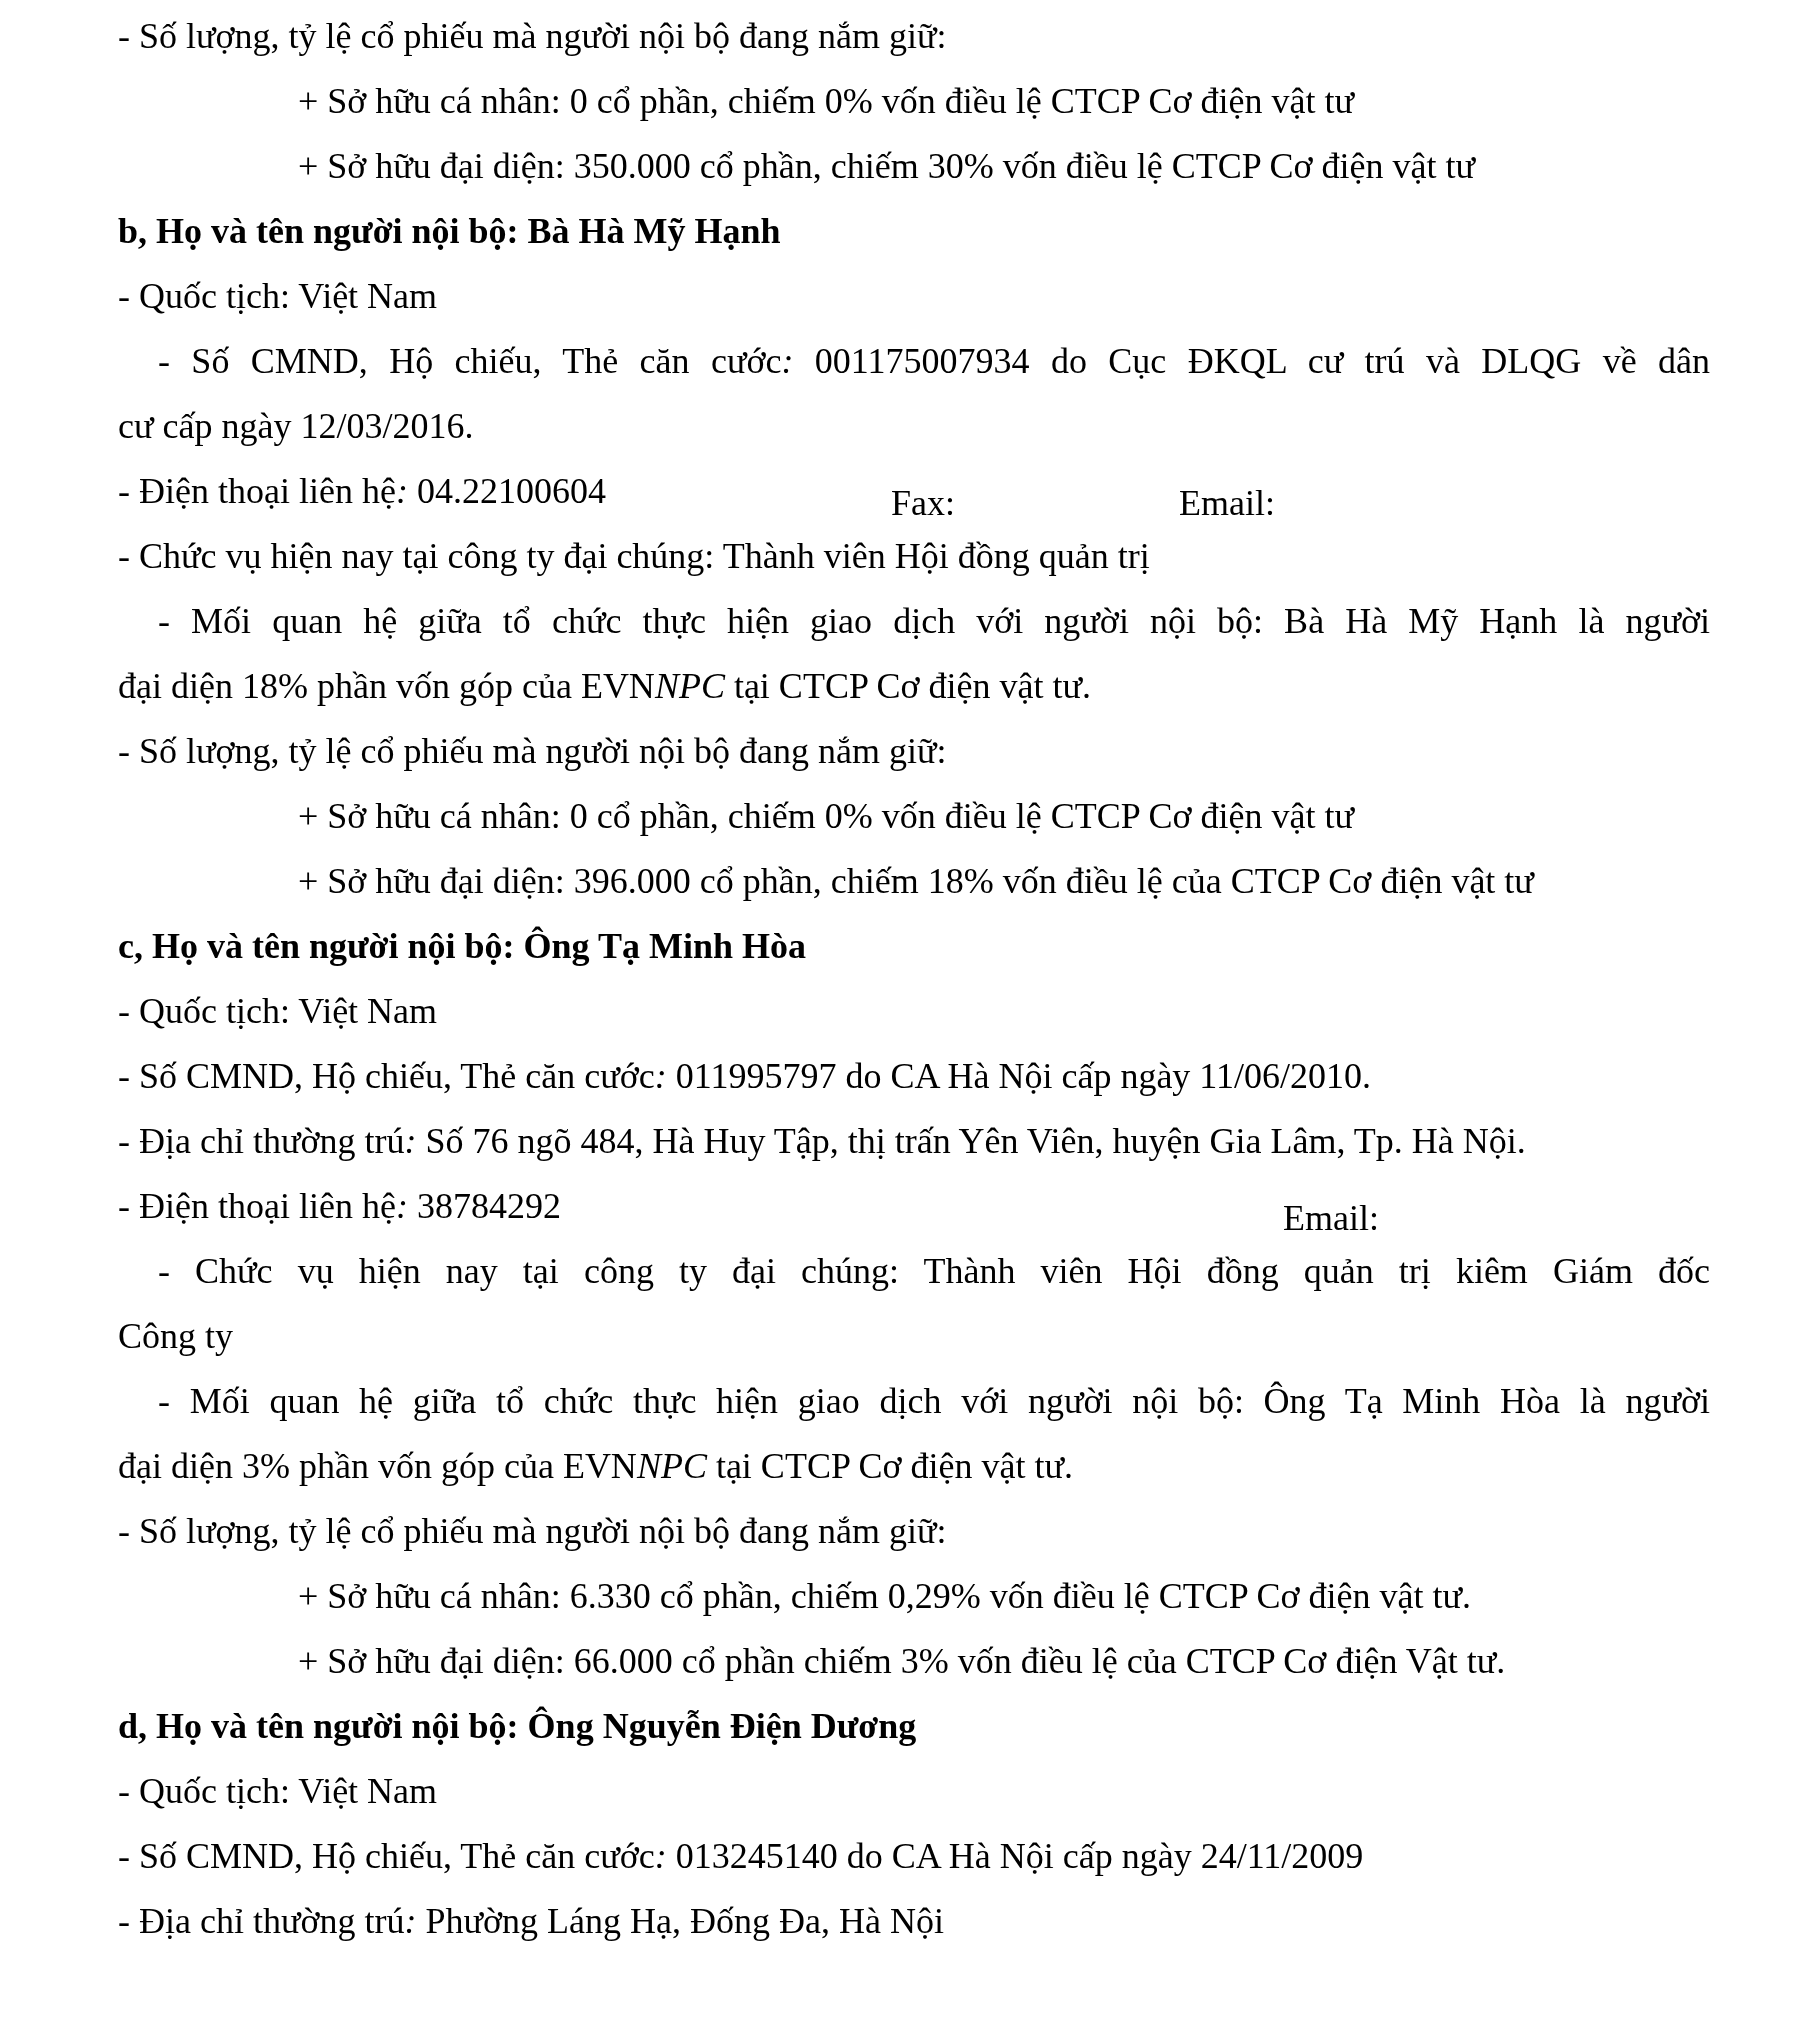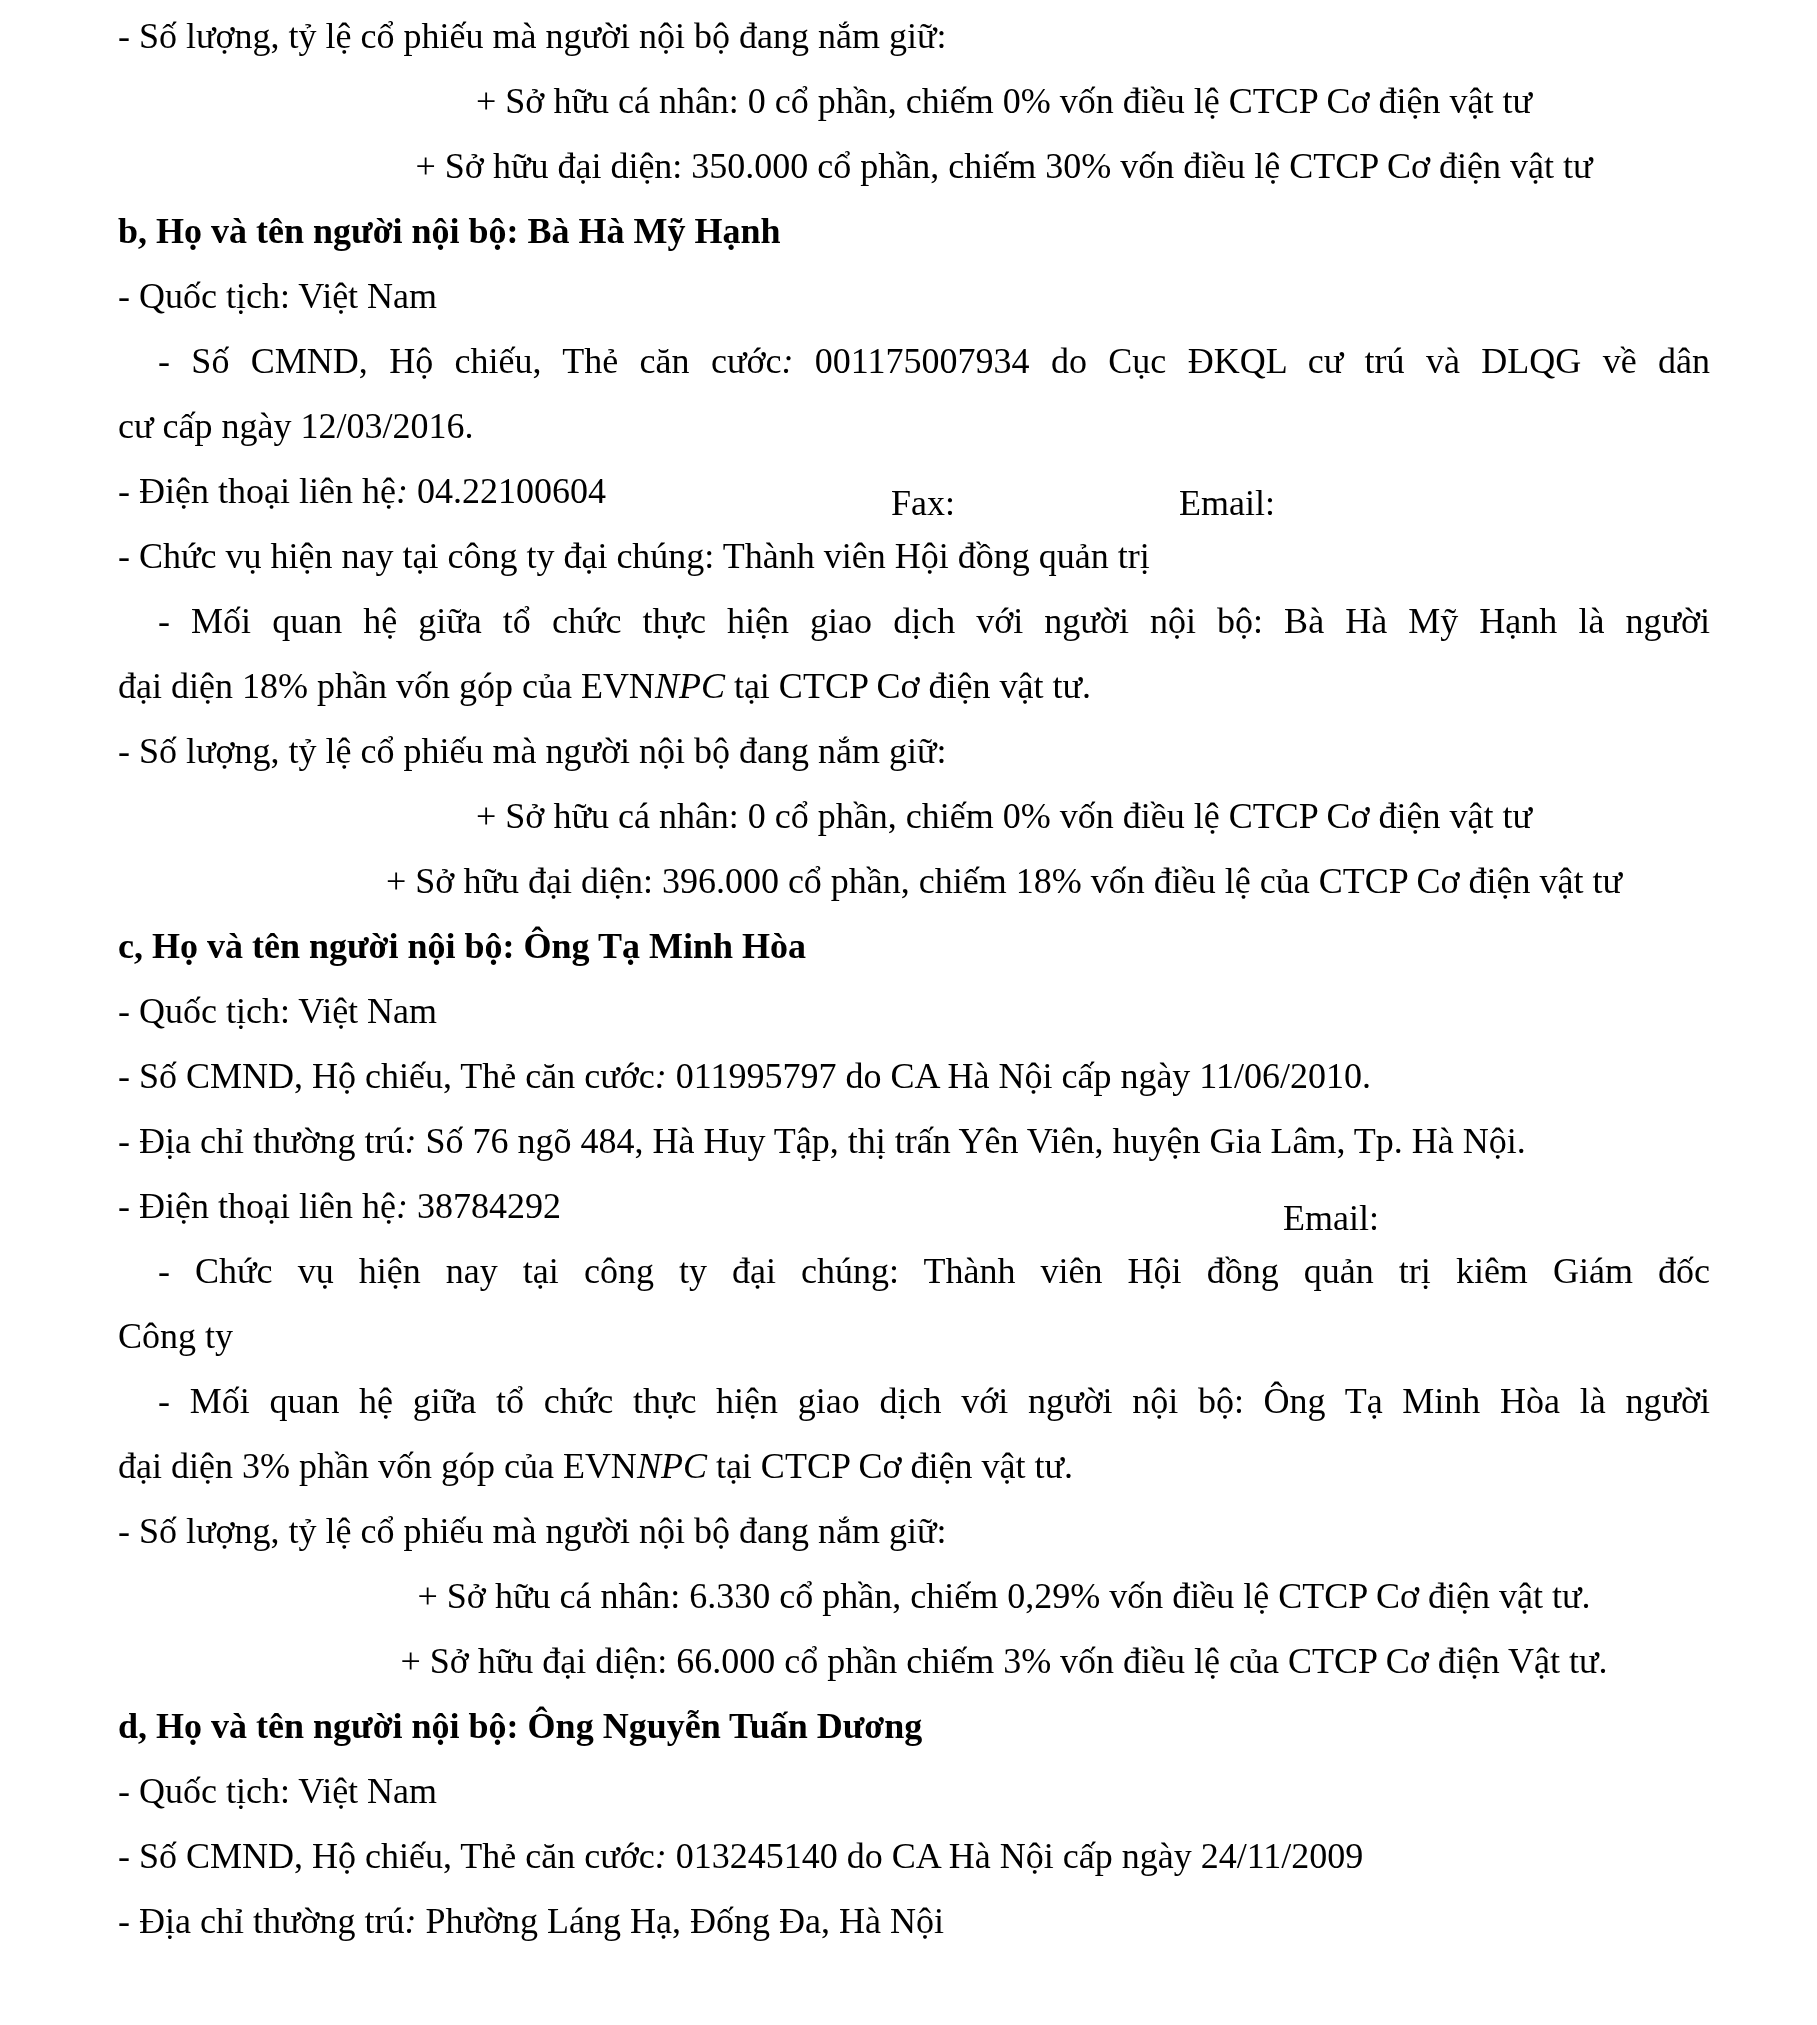--- a/index.html
+++ b/index.html
@@ -25,21 +25,20 @@
   .para.heading{
     font-weight:bold;
   }
   .line{
     position:relative;
     height:65px;
     line-height:65px;
   }
   .para.plus .line{
     padding-left:180px;
-    text-align:center;
   }
   .line.j{
     text-align:justify;
     text-align-last:justify;
     margin-left:40px;
   }
   .seg.i{ font-style:italic; }
   .seg.abs{
     position:absolute;
     top:12px;
@@ -114,21 +113,21 @@
     <div class="para dash">
       <div class="line"><span class="seg">- Số lượng, tỷ lệ cổ phiếu mà người nội bộ đang nắm giữ:</span></div>
     </div>
     <div class="para plus">
       <div class="line"><span class="seg">+ Sở hữu cá nhân: 6.330 cổ phần, chiếm 0,29% vốn điều lệ CTCP Cơ điện vật tư.</span></div>
     </div>
     <div class="para plus">
       <div class="line"><span class="seg">+ Sở hữu đại diện: 66.000 cổ phần chiếm 3% vốn điều lệ của CTCP Cơ điện Vật tư.</span></div>
     </div>
     <div class="para heading">
-      <div class="line"><span class="seg">d, Họ và tên người nội bộ: Ông Nguyễn Tuấn Dương</span></div>
+      <div class="line"><span class="seg">d, Họ và tên người nội bộ: Ông Nguyễn Điện Dương</span></div>
     </div>
     <div class="para dash">
       <div class="line"><span class="seg">- Quốc tịch: Việt Nam</span></div>
     </div>
     <div class="para dash">
       <div class="line"><span class="seg">- Số CMND, Hộ chiếu, Thẻ căn cước</span><span class="seg i">:</span><span class="seg"> 013245140 do CA Hà Nội cấp ngày 24/11/2009</span></div>
     </div>
     <div class="para dash">
       <div class="line"><span class="seg">- Địa chỉ thường trú</span><span class="seg i">:</span><span class="seg"> Phường Láng Hạ, Đống Đa, Hà Nội</span></div>
     </div>

